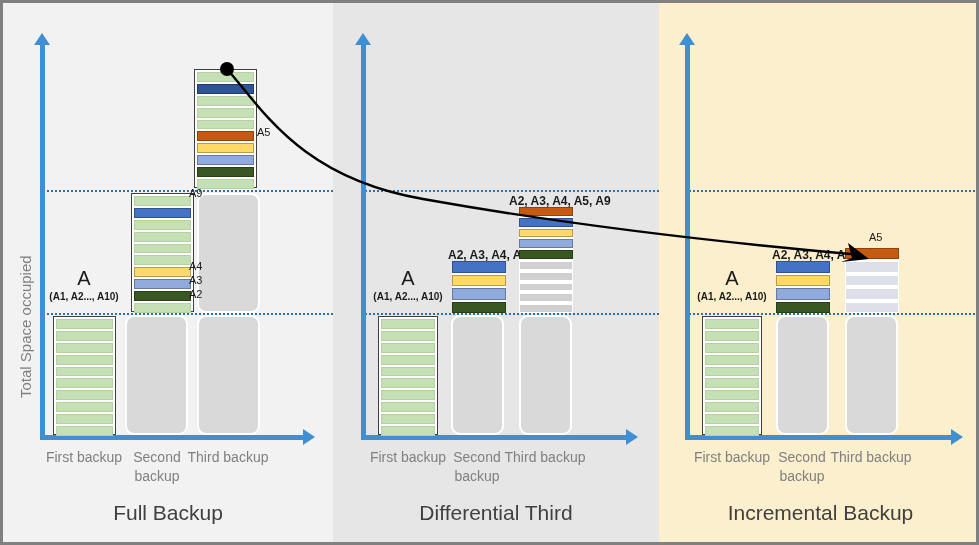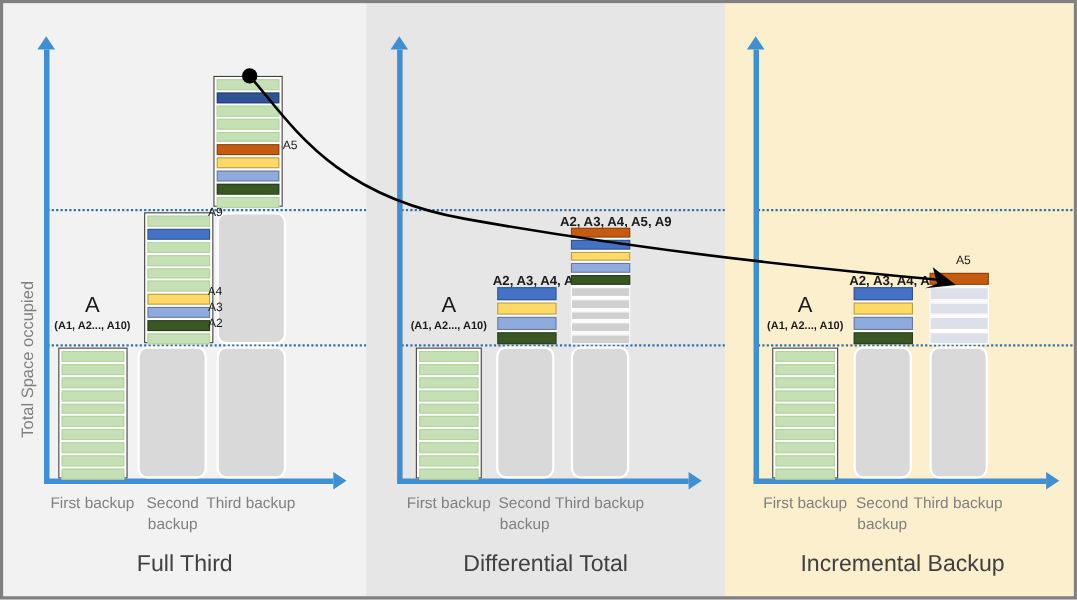--- a/index.html
+++ b/index.html
@@ -128,21 +128,21 @@
         <div class="seg" style="height: 9.9px; background: rgb(197, 224, 180); border: 1px solid rgb(180, 211, 160); margin-bottom: 2px;"></div>
         <div class="seg" style="height: 9.9px; background: rgb(197, 224, 180); border: 1px solid rgb(180, 211, 160); margin-bottom: 2px;"></div>
         <div class="seg" style="height: 9.9px; background: rgb(197, 224, 180); border: 1px solid rgb(180, 211, 160); margin-bottom: 2px;"></div>
         <div class="seg" style="height: 9.9px; background: rgb(197, 224, 180); border: 1px solid rgb(180, 211, 160); margin-bottom: 2px;"></div>
         <div class="seg" style="height: 9.9px; background: rgb(255, 217, 102); border: 1px solid rgba(0, 0, 0, 0.28); margin-bottom: 2px;"></div>
         <div class="seg" style="height: 9.9px; background: rgb(143, 170, 220); border: 1px solid rgba(0, 0, 0, 0.28); margin-bottom: 2px;"></div>
         <div class="seg" style="height: 9.9px; background: rgb(56, 87, 35); border: 1px solid rgba(0, 0, 0, 0.28); margin-bottom: 2px;"></div>
         <div class="seg" style="height: 9.9px; background: rgb(197, 224, 180); border: 1px solid rgb(180, 211, 160);"></div>
       </div>
     <div class="seg-label" style="left:186px;top:184px;">A9</div>
-    <div class="seg-label" style="left:186px;top:257px;font-family:Liberation Mono, monospace;">A4</div>
+    <div class="seg-label" style="left:186px;top:257px;">A4</div>
     <div class="seg-label" style="left:186px;top:271px;">A3</div>
     <div class="seg-label" style="left:186px;top:285px;">A2</div>
 
     <div class="stack framed" style="left:191px;top:66px;width:63px;height:119px;padding:2px;">
         <div class="seg" style="height: 9.9px; background: rgb(197, 224, 180); border: 1px solid rgb(180, 211, 160); margin-bottom: 2px;"></div>
         <div class="seg" style="height: 9.9px; background: rgb(46, 84, 150); border: 1px solid rgba(0, 0, 0, 0.28); margin-bottom: 2px;"></div>
         <div class="seg" style="height: 9.9px; background: rgb(197, 224, 180); border: 1px solid rgb(180, 211, 160); margin-bottom: 2px;"></div>
         <div class="seg" style="height: 9.9px; background: rgb(197, 224, 180); border: 1px solid rgb(180, 211, 160); margin-bottom: 2px;"></div>
         <div class="seg" style="height: 9.9px; background: rgb(197, 224, 180); border: 1px solid rgb(180, 211, 160); margin-bottom: 2px;"></div>
         <div class="seg" style="height: 9.9px; background: rgb(197, 90, 17); border: 1px solid rgba(0, 0, 0, 0.28); margin-bottom: 2px;"></div>
@@ -153,21 +153,21 @@
       </div>
     <div class="seg-label" style="left:254px;top:123px;">A5</div>
 
     <div class="big-A" style="left:31px;top:264px;width:100px;">A</div>
     <div class="sub-A" style="left:31px;top:288px;width:100px;">(A1, A2..., A10)</div>
 
     <div class="tick-label" style="left:33px;top:445px;">First backup</div>
     <div class="tick-label" style="left:106px;top:445px;">Second backup</div>
     <div class="tick-label" style="left:177px;top:445px;">Third backup</div>
 
-    <div class="panel-title" style="left:0px;top:498px;width:330px;">Full Third</div>
+    <div class="panel-title" style="left:0px;top:498px;width:330px;">Full Backup</div>
   </div>
 
   <div class="panel" id="panel-differential">
 
     <div class="gridline" style="left:32px;top:187px;width:294px;"></div>
     <div class="gridline" style="left:32px;top:310px;width:294px;"></div>
 
     <div class="axis-v" style="left:28px;top:42px;height:392px;"></div>
     <div class="axis-arrow-up" style="left:22px;top:30px;"></div>
     <div class="axis-h" style="left:28px;top:432px;width:265px;"></div>
@@ -211,21 +211,21 @@
         <div class="seg" style="height: 8.8px; background: rgb(208, 208, 208); border: 1px solid rgb(255, 255, 255);"></div>
       </div>
 
     <div class="big-A" style="left:25px;top:264px;width:100px;">A</div>
     <div class="sub-A" style="left:25px;top:288px;width:100px;">(A1, A2..., A10)</div>
 
     <div class="tick-label" style="left:27px;top:445px;">First backup</div>
     <div class="tick-label" style="left:96px;top:445px;">Second backup</div>
     <div class="tick-label" style="left:164px;top:445px;">Third backup</div>
 
-    <div class="panel-title" style="left:0px;top:498px;width:326px;">Differential Total</div>
+    <div class="panel-title" style="left:0px;top:498px;width:326px;">Differential Third</div>
   </div>
 
   <div class="panel" id="panel-incremental">
 
     <div class="gridline" style="left:30px;top:187px;width:290px;"></div>
     <div class="gridline" style="left:30px;top:310px;width:290px;"></div>
 
     <div class="axis-v" style="left:26px;top:42px;height:392px;"></div>
     <div class="axis-arrow-up" style="left:20px;top:30px;"></div>
     <div class="axis-h" style="left:26px;top:432px;width:266px;"></div>

